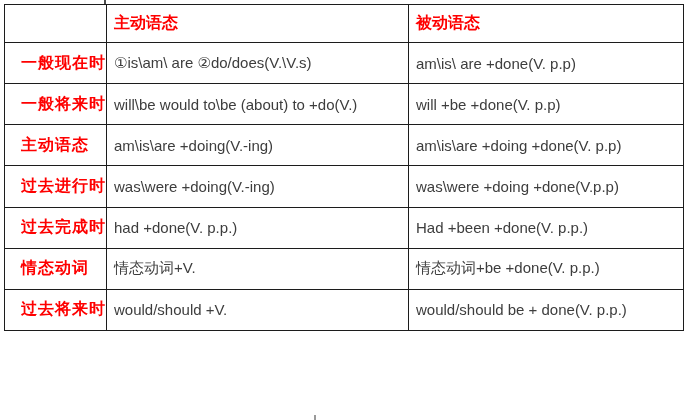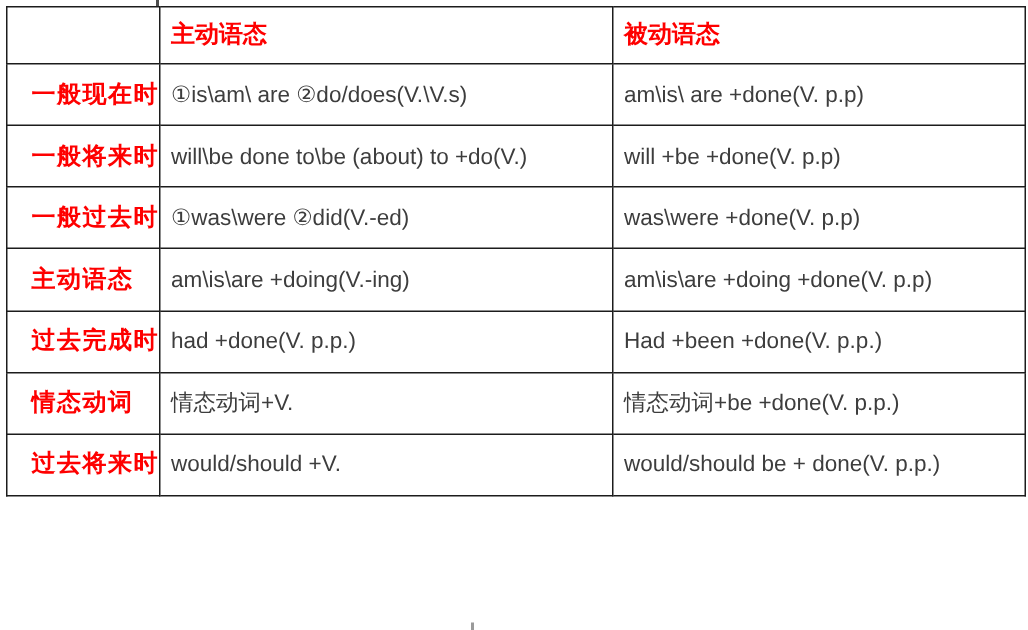--- a/index.html
+++ b/index.html
@@ -78,32 +78,32 @@
       </tr>
     </thead>
     <tbody>
       <tr>
         <td class="cell tense">一般现在时</td>
         <td class="cell">①is\am\ are ②do/does(V.\V.s)</td>
         <td class="cell">am\is\ are +done(V. p.p)</td>
       </tr>
       <tr>
         <td class="cell tense">一般将来时</td>
-        <td class="cell">will\be done to\be (about) to +do(V.)</td>
+        <td class="cell">will\be would to\be (about) to +do(V.)</td>
         <td class="cell">will +be +done(V. p.p)</td>
-      </tr>
-      <tr>
-        <td class="cell tense">一般过去时</td>
-        <td class="cell">①was\were ②did(V.-ed)</td>
-        <td class="cell">was\were +done(V. p.p)</td>
       </tr>
       <tr>
         <td class="cell tense">主动语态</td>
         <td class="cell">am\is\are +doing(V.-ing)</td>
         <td class="cell">am\is\are +doing +done(V. p.p)</td>
+      </tr>
+      <tr>
+        <td class="cell tense">过去进行时</td>
+        <td class="cell">was\were +doing(V.-ing)</td>
+        <td class="cell">was\were +doing +done(V.p.p)</td>
       </tr>
       <tr>
         <td class="cell tense">过去完成时</td>
         <td class="cell">had +done(V. p.p.)</td>
         <td class="cell">Had +been +done(V. p.p.)</td>
       </tr>
       <tr>
         <td class="cell tense">情态动词</td>
         <td class="cell">情态动词+V.</td>
         <td class="cell">情态动词+be +done(V. p.p.)</td>

